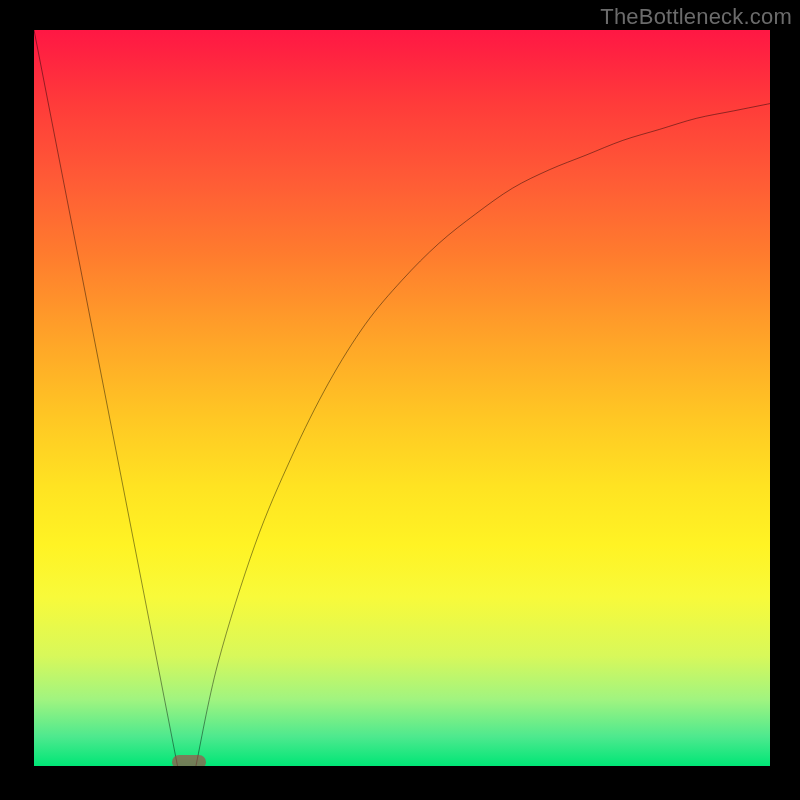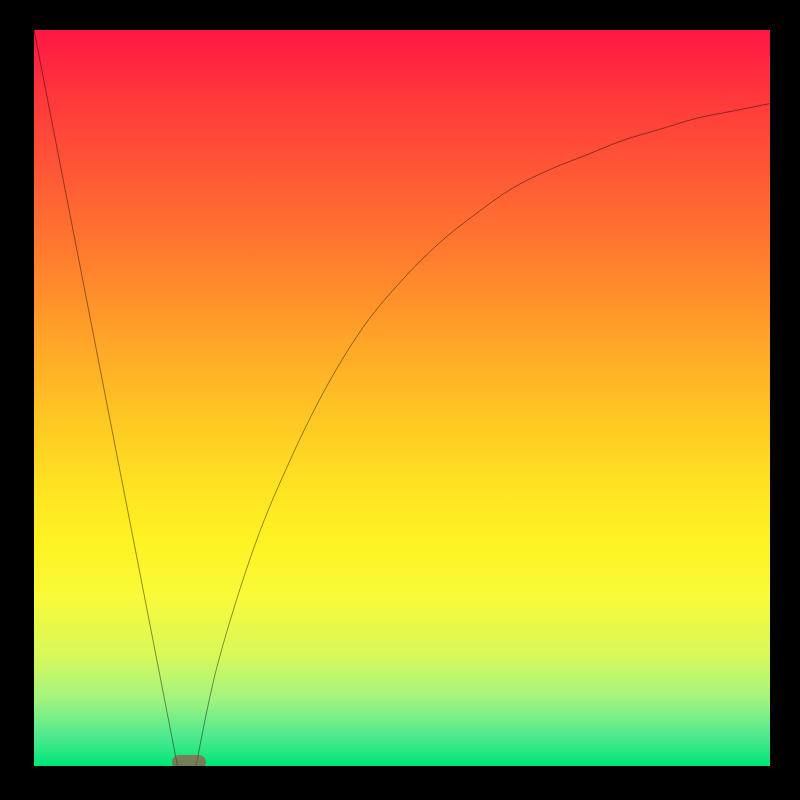--- a/index.html
+++ b/index.html
@@ -60,20 +60,21 @@
     height: 14px;
     border-radius: 7px;
     background: rgba(200, 40, 60, 0.55);
     transform: translate(-50%, -50%);
   }
 </style>
 </head>
 <body>
 
 <div class="chart-wrap">
+  <div class="watermark">TheBottleneck.com</div>
   <div class="plot-area">
     <svg class="curve" viewBox="0 0 100 100" preserveAspectRatio="none">
       <path d="M 0 0 L 19.5 100 " id="path-left" fill="none" stroke="#000" stroke-width="0.435" stroke-linecap="round" vector-effect="non-scaling-stroke"></path>
       <path d="M 22 100 C 22.5 97.66666666666667 23.666666666666668 91 25 86 C 26.333333333333332 81 28.333333333333332 74.66666666666667 30 70 C 31.666666666666668 65.33333333333333 33.333333333333336 61.666666666666664 35 58 C 36.666666666666664 54.333333333333336 38.333333333333336 51 40 48 C 41.666666666666664 45 43.333333333333336 42.333333333333336 45 40 C 46.666666666666664 37.666666666666664 48.333333333333336 35.833333333333336 50 34 C 51.666666666666664 32.166666666666664 53.333333333333336 30.5 55 29 C 56.666666666666664 27.5 58.333333333333336 26.25 60 25 C 61.666666666666664 23.75 63.333333333333336 22.5 65 21.5 C 66.66666666666667 20.5 68.33333333333333 19.75 70 19 C 71.66666666666667 18.25 73.33333333333333 17.666666666666668 75 17 C 76.66666666666667 16.333333333333332 78.33333333333333 15.583333333333334 80 15 C 81.66666666666667 14.416666666666666 83.33333333333333 14 85 13.5 C 86.66666666666667 13 88.33333333333333 12.416666666666666 90 12 C 91.66666666666667 11.583333333333334 93.33333333333333 11.333333333333334 95 11 C 96.66666666666667 10.666666666666666 99.16666666666667 10.166666666666666 100 10 " id="path-right" fill="none" stroke="#000" stroke-width="0.435" stroke-linecap="round" vector-effect="non-scaling-stroke"></path>
     </svg>
     <div class="marker" id="marker" style="left: 154.56px; top: 732px;"></div>
   </div>
 </div>
 
 </body></html>

